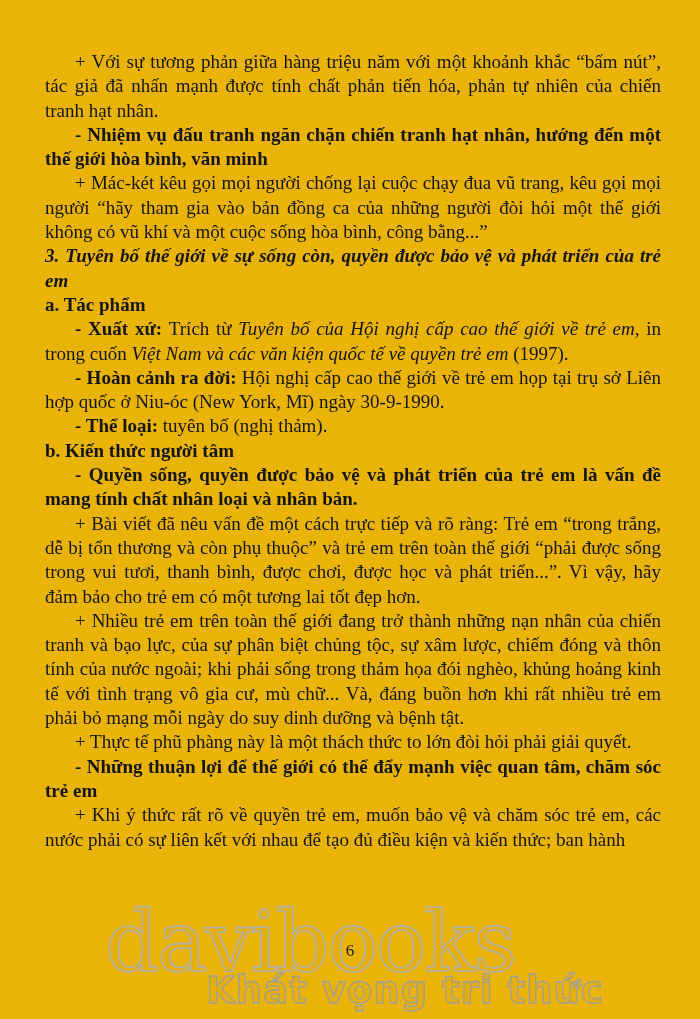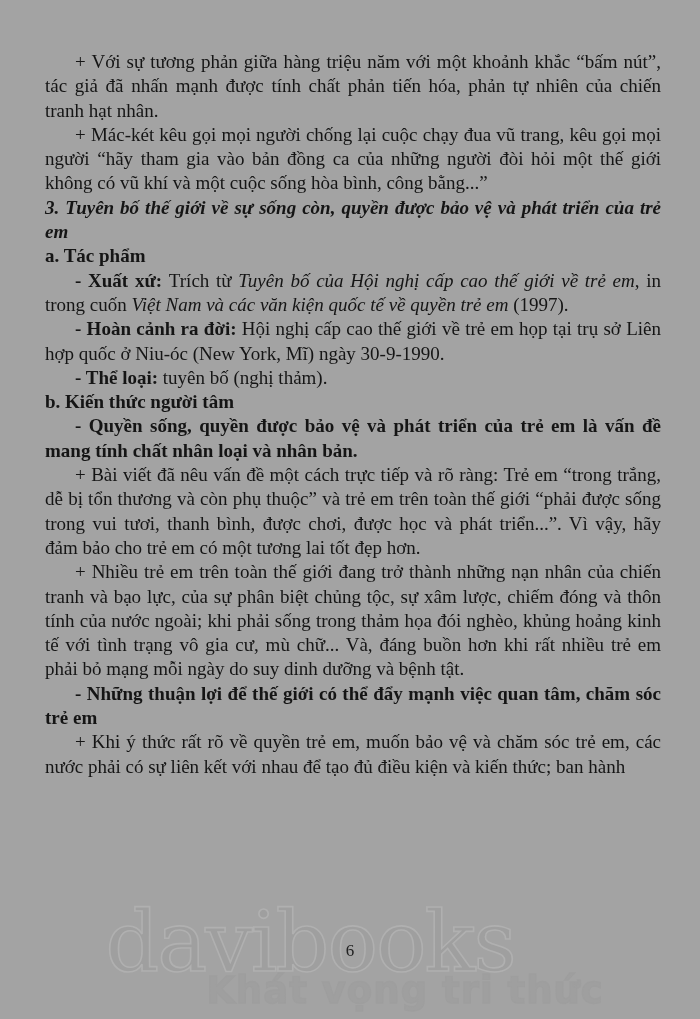--- a/index.html
+++ b/index.html
@@ -6,21 +6,21 @@
   body {
     width: 700px; height: 1019px;
     background: #fdfdfc;
     font-family: "Liberation Serif", "DejaVu Serif", serif;
     color: #151515;
     position: relative;
     overflow: hidden;
   }
   .page {
     position: absolute; inset: 0;
-    background: #a3a3a3;
+    background: #eab308;
   }
   .content {
     position: absolute;
     left: 45px; top: 50px;
     width: 616px;
     font-size: 19px;
     line-height: 24.3px;
     text-align: justify;
     z-index: 1;
   }
@@ -66,29 +66,31 @@
     z-index: 2;
     white-space: nowrap;
   }
 </style>
 </head>
 <body>
 
 <div class="page">
   <div class="content">
       <p class="para body"><span>+ Với sự tương phản giữa hàng triệu năm với một khoảnh khắc “bấm nút”, tác giả đã nhấn mạnh được tính chất phản tiến hóa, phản tự nhiên của chiến tranh hạt nhân.</span></p>
+      <p class="para body"><span class="seg-b">- Nhiệm vụ đấu tranh ngăn chặn chiến tranh hạt nhân, hướng đến một thế giới hòa bình, văn minh</span></p>
       <p class="para body"><span>+ Mác-két kêu gọi mọi người chống lại cuộc chạy đua vũ trang, kêu gọi mọi người “hãy tham gia vào bản đồng ca của những người đòi hỏi một thế giới không có vũ khí và một cuộc sống hòa bình, công bằng...”</span></p>
       <p class="para flush"><span class="seg-bi">3. Tuyên bố thế giới về sự sống còn, quyền được bảo vệ và phát triển của trẻ em</span></p>
       <p class="para flush"><span class="seg-b">a. Tác phẩm</span></p>
       <p class="para body"><span class="seg-b">- Xuất xứ: </span><span>Trích từ </span><span class="seg-i">Tuyên bố của Hội nghị cấp cao thế giới về trẻ em</span><span>, in trong cuốn </span><span class="seg-i">Việt Nam và các văn kiện quốc tế về quyền trẻ em</span><span> (1997).</span></p>
       <p class="para body"><span class="seg-b">- Hoàn cảnh ra đời: </span><span>Hội nghị cấp cao thế giới về trẻ em họp tại trụ sở Liên hợp quốc ở Niu-óc (New York, Mĩ) ngày 30-9-1990.</span></p>
       <p class="para body"><span class="seg-b">- Thể loại: </span><span>tuyên bố (nghị thảm).</span></p>
       <p class="para flush"><span class="seg-b">b. Kiến thức người tâm</span></p>
       <p class="para body"><span class="seg-b">- Quyền sống, quyền được bảo vệ và phát triển của trẻ em là vấn đề mang tính chất nhân loại và nhân bản.</span></p>
       <p class="para body"><span>+ Bài viết đã nêu vấn đề một cách trực tiếp và rõ ràng: Trẻ em “trong trắng, dễ bị tổn thương và còn phụ thuộc” và trẻ em trên toàn thế giới “phải được sống trong vui tươi, thanh bình, được chơi, được học và phát triển...”. Vì vậy, hãy đảm bảo cho trẻ em có một tương lai tốt đẹp hơn.</span></p>
       <p class="para body"><span>+ Nhiều trẻ em trên toàn thế giới đang trở thành những nạn nhân của chiến tranh và bạo lực, của sự phân biệt chủng tộc, sự xâm lược, chiếm đóng và thôn tính của nước ngoài; khi phải sống trong thảm họa đói nghèo, khủng hoảng kinh tế với tình trạng vô gia cư, mù chữ... Và, đáng buồn hơn khi rất nhiều trẻ em phải bỏ mạng mỗi ngày do suy dinh dưỡng và bệnh tật.</span></p>
+      <p class="para body"><span>+ Thực tế phũ phàng này là một thách thức to lớn đòi hỏi phải giải quyết.</span></p>
       <p class="para body"><span class="seg-b">- Những thuận lợi để thế giới có thể đẩy mạnh việc quan tâm, chăm sóc trẻ em</span></p>
       <p class="para body"><span>+ Khi ý thức rất rõ về quyền trẻ em, muốn bảo vệ và chăm sóc trẻ em, các nước phải có sự liên kết với nhau để tạo đủ điều kiện và kiến thức; ban hành</span></p>
     </div>
   <div class="wm-brand">davibooks</div>
   <div class="wm-slogan">Khát vọng tri thức</div>
   <div class="page-number">6</div>
 </div>
 
 </body></html>

